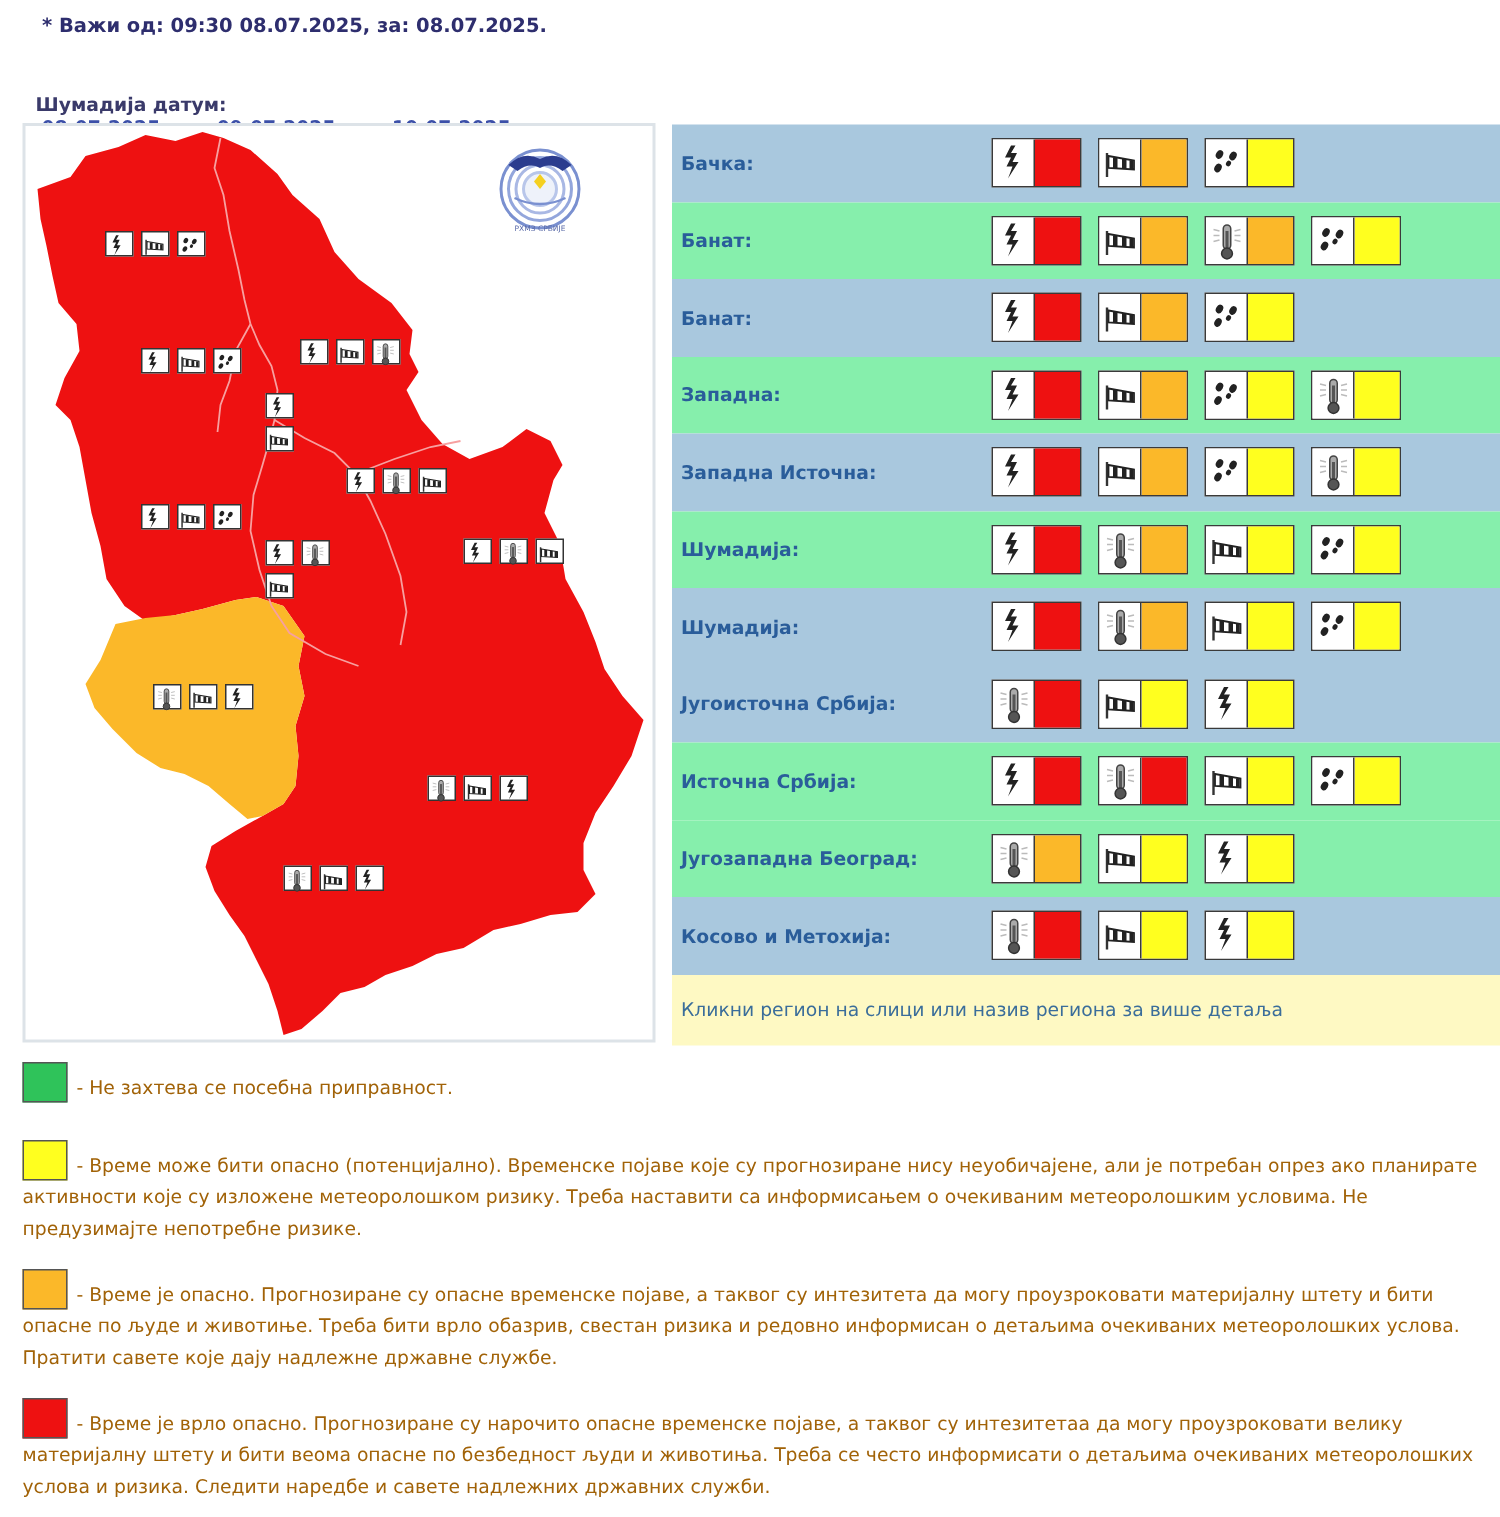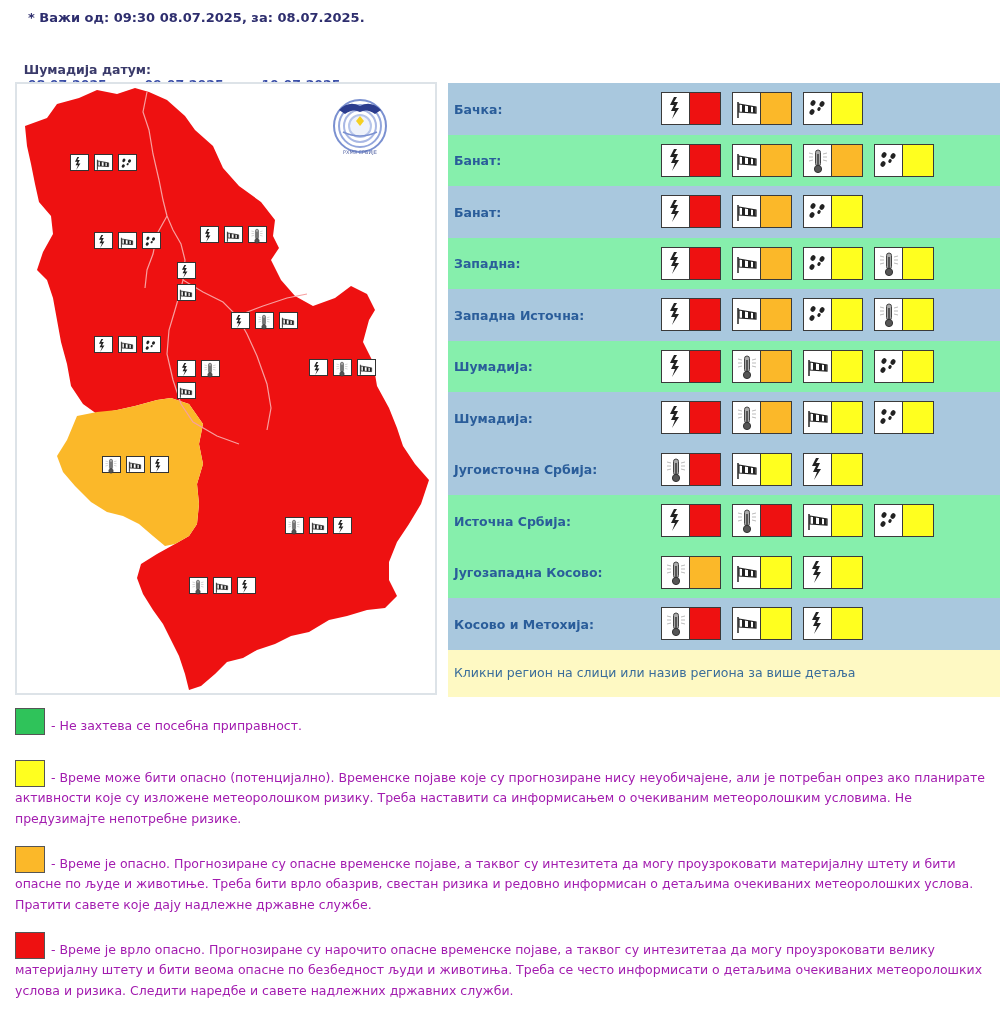--- a/index.html
+++ b/index.html
@@ -28,21 +28,21 @@
   .badges { position: absolute; left: 213px; top: 9px; display: flex; }
   .badge { display: flex; width: 60px; height: 33px; border: 1.5px solid #3a3a3a; margin-right: 11px; background: #fff; cursor: pointer; }
   .badge .ico { width: 28px; height: 100%; background: #fff; border-right: 1.5px solid #3a3a3a; position: relative; }
   .badge .ico svg { position: absolute; left: 3px; top: 3px; }
   .badge .lvl { flex: 1; }
   .footer-row { height: 47px; background: #fef9c3; position: relative; }
   .footer-row .hint { position: absolute; left: 6px; top: 15px; font-size: 12.5px; color: #3a6d9a; }
 
   .legend { position: absolute; left: 15px; width: 970px; }
   .legend .sw { display: inline-block; width: 30px; height: 27px; border: 1.5px solid #555; vertical-align: bottom; margin-right: 6px; }
-  .legend .txt { font-size: 12.5px; color: #a21caf; line-height: 19.5px; }
+  .legend .txt { font-size: 12.5px; color: #a16207; line-height: 19.5px; }
 </style>
 </head>
 <body>
 
 <div class="valid-line">* Важи од: 09:30 08.07.2025, за: 08.07.2025.</div>
 <div class="date-line">
   <span class="dlabel">Шумадија датум:</span>
   <span class="dlink" style="margin-left:4px">08.07.2025.</span><span class="sep">:::</span><span class="dlink">09.07.2025.</span><span class="sep">:::</span><span class="dlink">10.07.2025.</span><span class="sep">:::</span>
 </div>
 
@@ -810,21 +810,21 @@
                 <ellipse cx="15" cy="8" rx="2.3" ry="3" fill="#222" transform="rotate(30 15 8)"></ellipse>
                 <ellipse cx="5" cy="16" rx="2.3" ry="3" fill="#222" transform="rotate(30 5 16)"></ellipse>
                 <ellipse cx="12" cy="13" rx="1.6" ry="2" fill="#222" transform="rotate(30 12 13)"></ellipse>
               </svg>
             </div>
             <div class="lvl" style="background: rgb(255, 255, 31);"></div>
           </div>
         </div>
       </div>
       <div class="row light">
-        <span class="rlabel">Југозападна Косово:</span>
+        <span class="rlabel">Југозападна Београд:</span>
         <div class="badges">
           <div class="badge">
             <div class="ico">
               <svg width="22" height="26" viewBox="0 0 22 26">
                 <rect x="8.5" y="2" width="5" height="16" rx="2.5" fill="#aaa" stroke="#444" stroke-width="1"></rect>
                 <rect x="10" y="6" width="2" height="12" fill="#555"></rect>
                 <circle cx="11" cy="21" r="3.6" fill="#555" stroke="#333" stroke-width="1"></circle>
                 <g stroke="#bbb" stroke-width="1">
                   <line x1="2" y1="5" x2="6" y2="6"></line>
                   <line x1="2" y1="9" x2="6" y2="9"></line>

